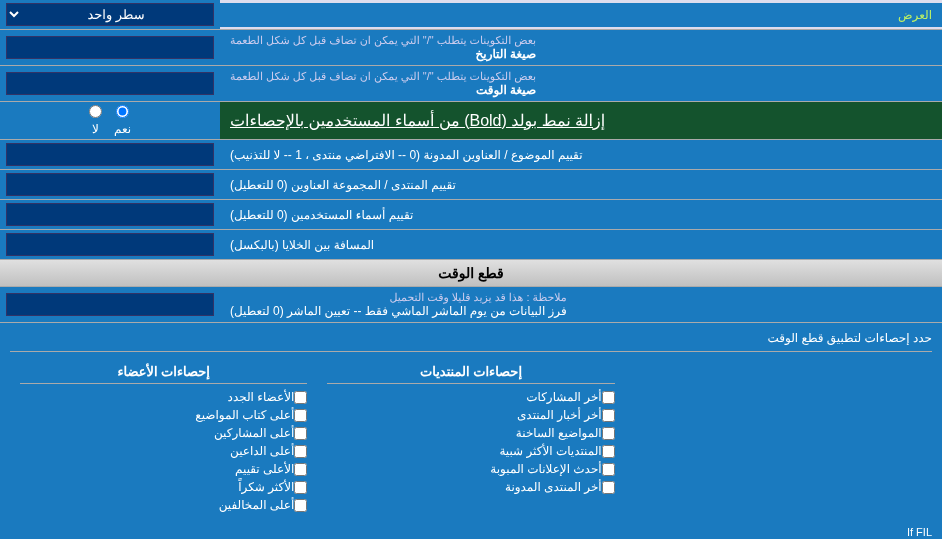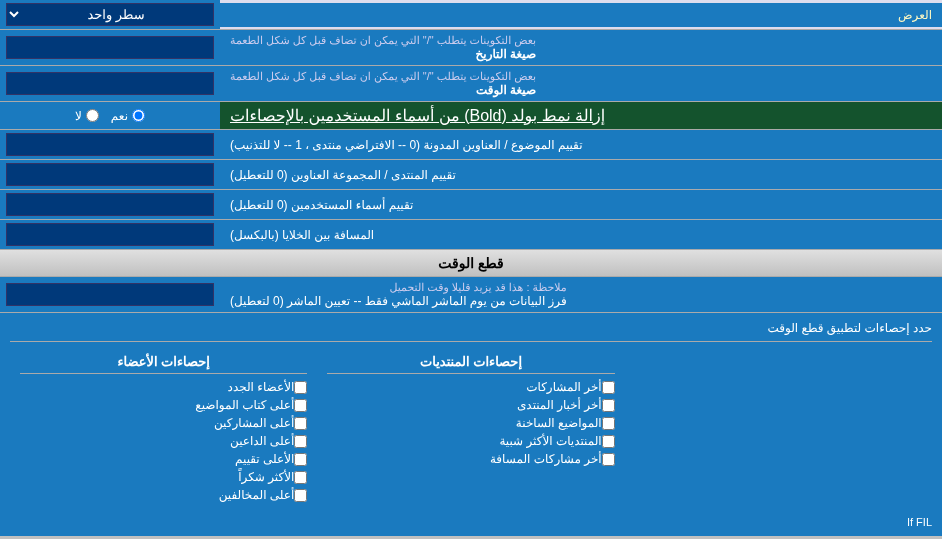--- a/index.html
+++ b/index.html
@@ -85,20 +85,21 @@
       gap: 12px;
       min-width: 220px;
       max-width: 220px;
     }
     .radio-options label {
       color: #fff;
       font-size: 12px;
       display: flex;
       align-items: center;
       gap: 4px;
+      flex-direction: column;
     }
     .bottom-section {
       background: #1a7abf;
       padding: 8px 10px;
     }
     .bottom-row {
       display: flex;
       flex-direction: row;
       gap: 0;
     }
@@ -128,21 +129,21 @@
     }
     .top-row {
       display: flex;
       flex-direction: row;
       min-height: 26px;
       border-bottom: 1px solid #aaa;
       align-items: center;
     }
     .top-label {
       background: #1a7abf;
-      color: #fef9c3;
+      color: #bef264;
       flex: 1;
       text-align: right;
       padding: 5px 10px;
       font-size: 12px;
     }
     .top-select {
       background: #1a7abf;
       min-width: 220px;
       max-width: 220px;
       display: flex;
@@ -277,21 +278,25 @@
         <div class="checkbox-item">
           <input type="checkbox" style="">
           <span>المواضيع الساخنة</span>
         </div>
         <div class="checkbox-item">
           <input type="checkbox" style="">
           <span>المنتديات الأكثر شبية</span>
         </div>
         <div class="checkbox-item">
           <input type="checkbox" style="">
-          <span>أخر مشاركات المسافة</span>
+          <span>أحدث الإعلانات المبوبة</span>
+        </div>
+        <div class="checkbox-item">
+          <input type="checkbox" style="">
+          <span>أخر المنتدى المدونة</span>
         </div>
       </div>
 
       <div class="bottom-col" style="flex:1;">
         <div class="bottom-col-title">إحصاءات الأعضاء</div>
         <div class="checkbox-item">
           <input type="checkbox" style="">
           <span>الأعضاء الجدد</span>
         </div>
         <div class="checkbox-item">

